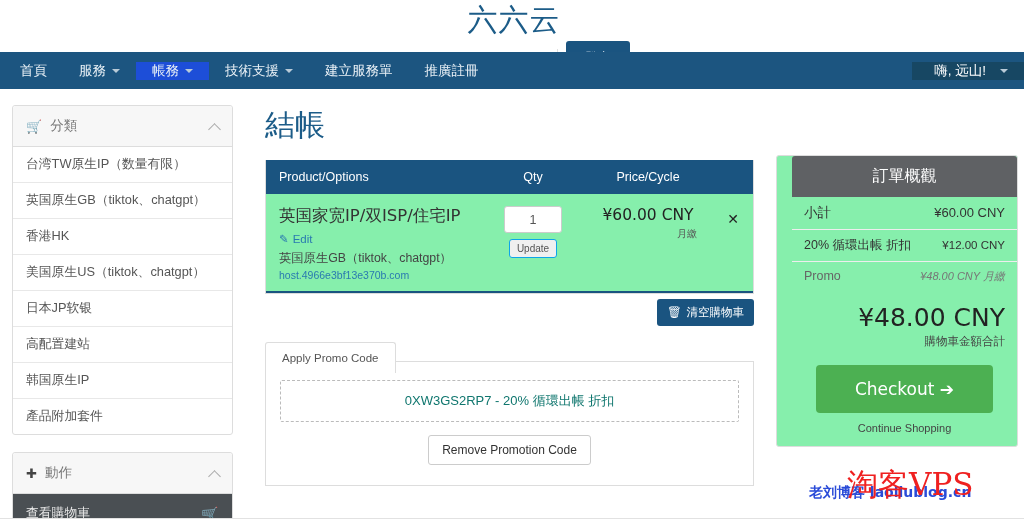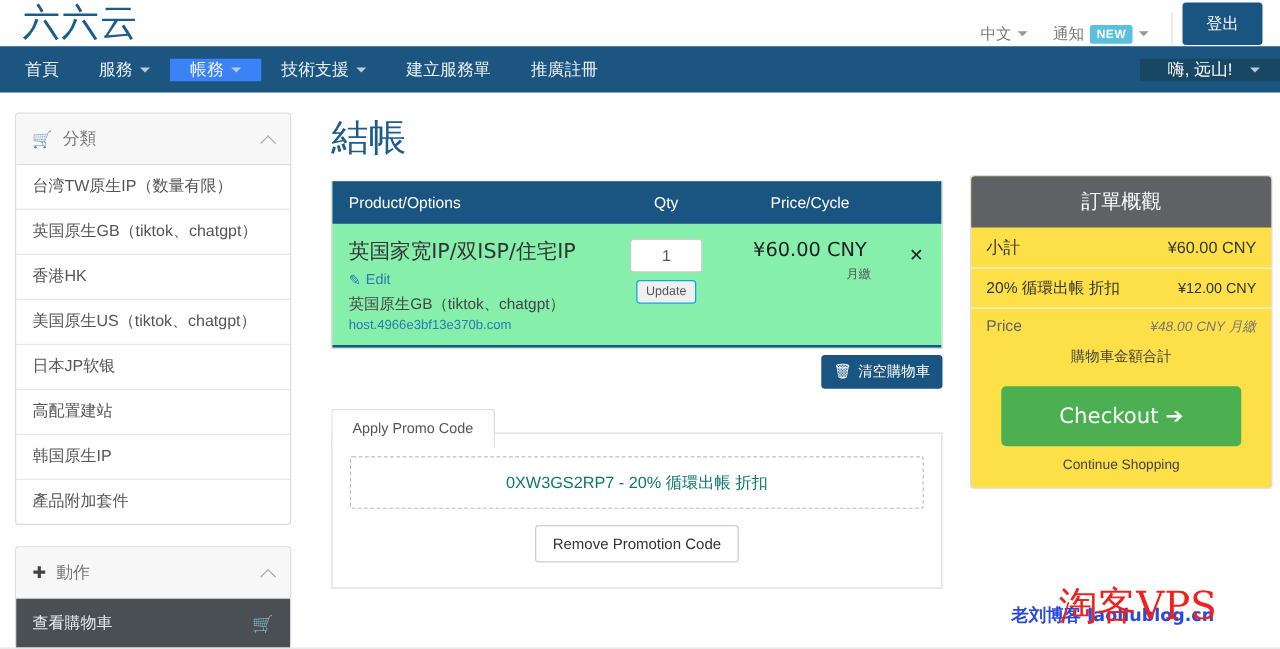--- a/index.html
+++ b/index.html
@@ -6,27 +6,28 @@
   html, body {
     width: 1024px; height: 519px;
     font-family: "Liberation Sans", "DejaVu Sans", sans-serif;
     background: #ffffff;
     overflow: hidden;
     color: #333;
   }
 
   
   #top-header {
-    height: 37px;
+    height: 52px;
     background: #ffffff;
     display: flex;
     align-items: center;
     justify-content: space-between;
     padding: 0 14px 0 14px;
     position: relative;
+    flex-direction: column;
   }
   #logo {
     font-size: 30px;
     letter-spacing: 1px;
     color: #1c5c88;
     font-weight: 400;
     font-family: "DejaVu Sans", sans-serif;
     padding-left: 4px;
   }
   #header-right {
@@ -86,21 +87,21 @@
     color: #eaf1f6;
     font-size: 13.5px;
     display: flex;
     align-items: center;
     gap: 6px;
     padding: 0 16px;
     cursor: pointer;
     white-space: nowrap;
   }
   .nav-item:first-child { padding-left: 20px; }
-  .nav-item.active { background: #3b82f6; }
+  .nav-item.active { background: #1d4ed8; }
   .nav-caret {
     width: 0; height: 0;
     border-left: 4px solid transparent;
     border-right: 4px solid transparent;
     border-top: 4px solid #b9cbd8;
   }
   #nav-user {
     margin-left: auto;
     background: #174763;
     color: #fff;
@@ -306,21 +307,22 @@
     font-size: 12px;
     color: #333;
     cursor: pointer;
     font-family: inherit;
   }
 
   
   #summary-panel {
     border: 1px solid #ddd;
     border-radius: 3px;
-    background: #fde047;
+    background: #86efac;
+    padding-left: 15px;
   }
   #summary-head {
     background: #5f6164;
     color: #fff;
     text-align: center;
     font-size: 16px;
     padding: 10px 0;
     border-radius: 3px 3px 0 0;
     font-family: "DejaVu Sans", sans-serif;
   }
@@ -340,21 +342,21 @@
   .sum-row.totals { border-bottom: none; color: #666; }
   .sum-row.totals .sr-val { font-style: italic; font-size: 11px; color: #777; }
   #grand-total {
     text-align: right;
     padding: 12px 12px 0 12px;
     font-size: 25px;
     color: #222;
     font-family: "DejaVu Sans", sans-serif;
   }
   #grand-label {
-    text-align: center;
+    text-align: right;
     padding: 2px 12px 0 12px;
     font-size: 11.5px;
     color: #444;
   }
   #checkout-btn {
     display: block;
     width: calc(100% - 48px);
     margin: 16px auto 0 auto;
     background: #4cb052;
     color: #fff;
@@ -548,24 +550,25 @@
 
         <div class="sum-row sub">
           <span class="sr-lbl">小計</span>
           <span class="sr-val">¥60.00 CNY</span>
         </div>
         <div class="sum-row">
           <span class="sr-lbl">20% 循環出帳 折扣</span>
           <span class="sr-val">¥12.00 CNY</span>
         </div>
         <div class="sum-row totals">
-          <span class="sr-lbl">Price</span>
+          <span class="sr-lbl">Promo</span>
           <span class="sr-val">¥48.00 CNY 月繳</span>
         </div>
 
+        <div id="grand-total">¥48.00 CNY</div>
         <div id="grand-label">購物車金額合計</div>
 
         <button id="checkout-btn">Checkout ➔</button>
         <div id="continue-shopping">Continue Shopping</div>
       </div>
     </div>
 
   </div>
 </div>
 

